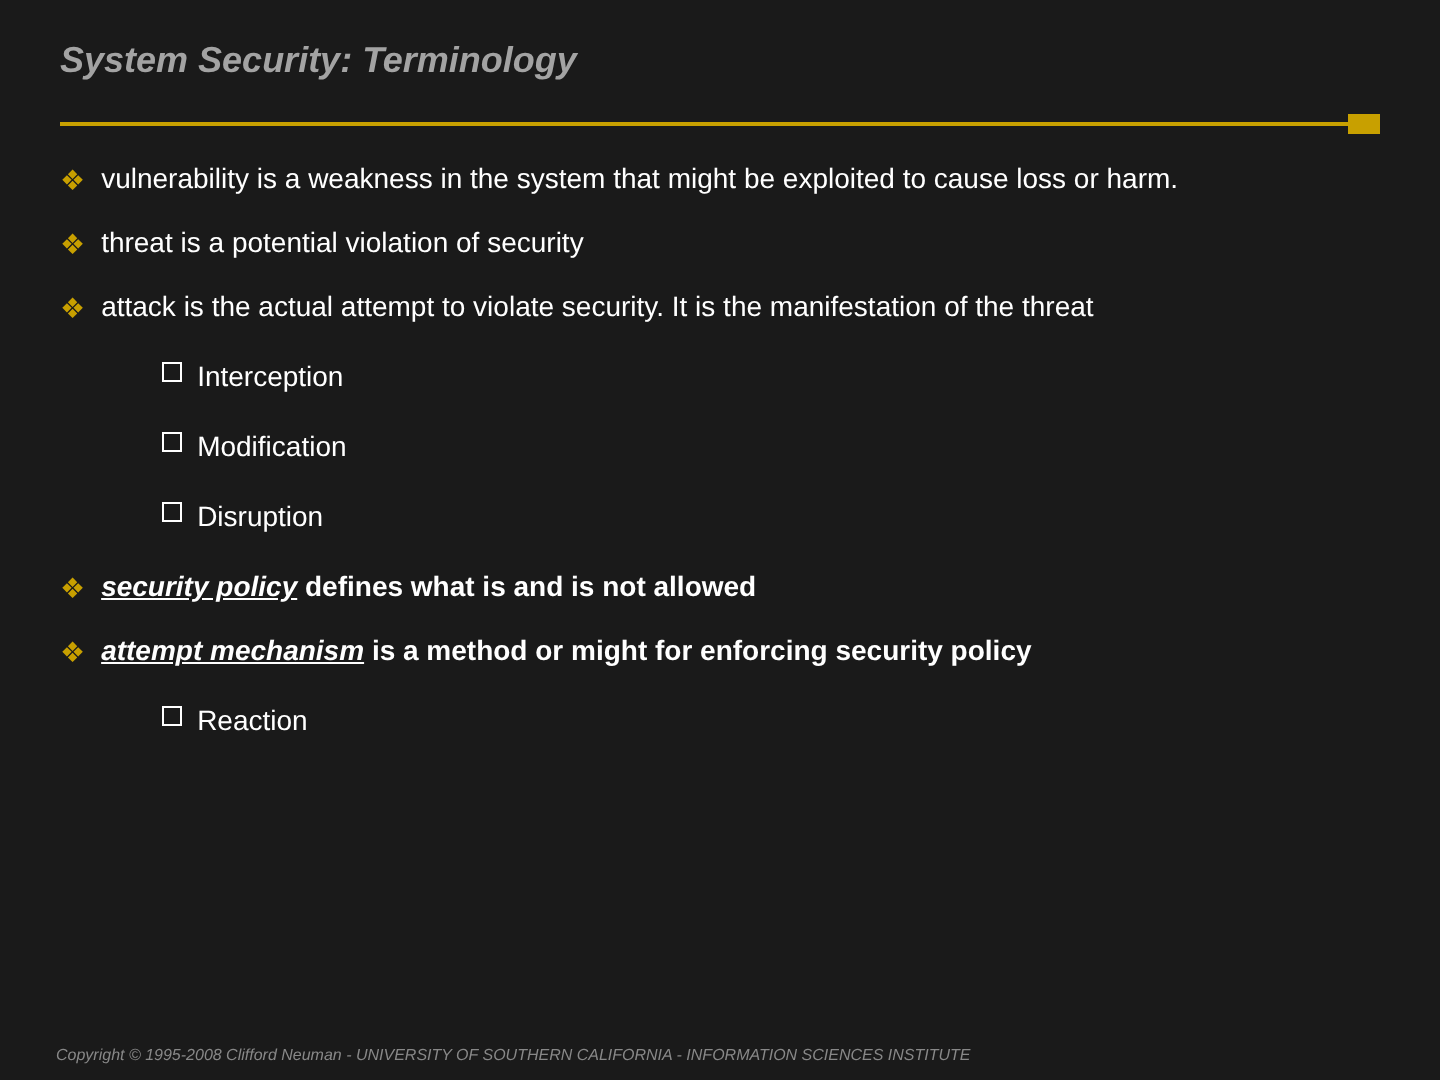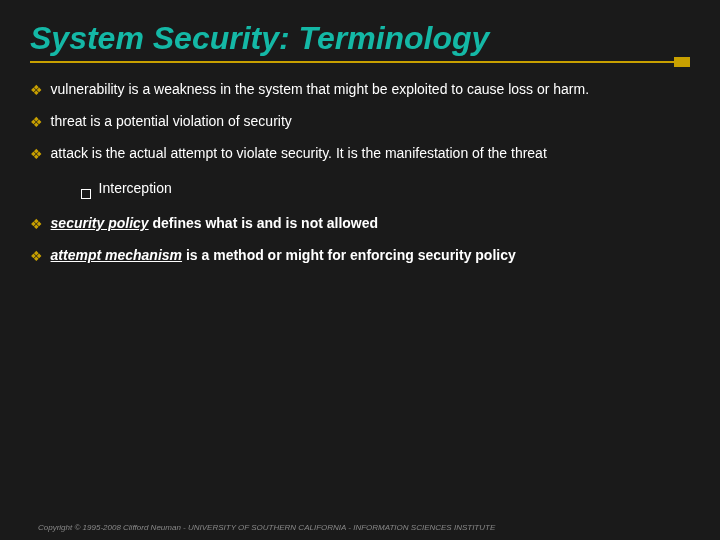--- a/index.html
+++ b/index.html
@@ -20,24 +20,24 @@
     .slide {
       width: 720px;
       height: 540px;
       background-color: #1a1a1a;
       color: #ffffff;
       padding: 20px 30px 15px 30px;
       position: relative;
     }
 
     .title {
-      font-size: 32px;
+      font-size: 18px;
       font-weight: bold;
-      color: #14b8a6;
-      margin-bottom: 4px;
+      color: #a3a3a3;
+      margin-bottom: 20px;
       font-style: italic;
     }
 
     .title-underline {
       height: 2px;
       background-color: #c8a000;
       margin-bottom: 16px;
       position: relative;
     }
 
@@ -83,21 +83,21 @@
     }
 
     .sub-list {
       margin-left: 30px;
       margin-top: 4px;
       margin-bottom: 4px;
     }
 
     .sub-item {
       display: flex;
-      align-items: flex-end;
+      align-items: flex-start;
       margin-bottom: 2px;
       margin-top: 14px;
     }
 
     .sub-square {
       display: inline-block;
       width: 10px;
       height: 10px;
       border: 1.5px solid #ffffff;
       margin-right: 8px;
@@ -108,21 +108,21 @@
     .bold-italic-underline {
       font-weight: bold;
       font-style: italic;
       text-decoration: underline;
       text-align: center;
     }
 
     .copyright {
       position: absolute;
       bottom: 8px;
-      left: 38px;
+      left: 28px;
       font-size: 8px;
       color: #888888;
       font-style: italic;
     }
   </style>
 </head>
 <body>
 
 <div class="slide">
   <div class="title">System Security: Terminology</div>
@@ -149,38 +149,50 @@
     <div class="bullet-item">
       <span class="diamond">❖</span>
       <span class="bullet-text">
         <span class="italic-word">attack</span>
         <span> is the actual attempt to violate security.  It is the manifestation of the threat</span>
         <div class="sub-list">
           <div class="sub-item">
             <span class="sub-square"></span>
             <span>Interception</span>
           </div>
+          <div class="sub-item">
+            <span class="sub-square"></span>
+            <span>Modification</span>
+          </div>
+          <div class="sub-item">
+            <span class="sub-square"></span>
+            <span>Disruption</span>
+          </div>
         </div>
       </span>
     </div>
 
     <div class="bullet-item">
       <span class="diamond">❖</span>
       <span class="bullet-text">
         <span class="bold-italic-underline">security policy</span>
         <span class="bold-word"> defines what is and is not allowed</span>
       </span>
     </div>
 
     <div class="bullet-item">
       <span class="diamond">❖</span>
       <span class="bullet-text">
         <span class="bold-italic-underline">attempt mechanism</span>
         <span class="bold-word"> is a method or might for enforcing security policy</span>
         <div class="sub-list">
+          <div class="sub-item">
+            <span class="sub-square"></span>
+            <span>Reaction</span>
+          </div>
         </div>
       </span>
     </div>
 
   </div>
 
   <div class="copyright">Copyright © 1995-2008 Clifford Neuman  -  UNIVERSITY OF SOUTHERN CALIFORNIA  -  INFORMATION SCIENCES INSTITUTE</div>
 </div>
 
 </body></html>

